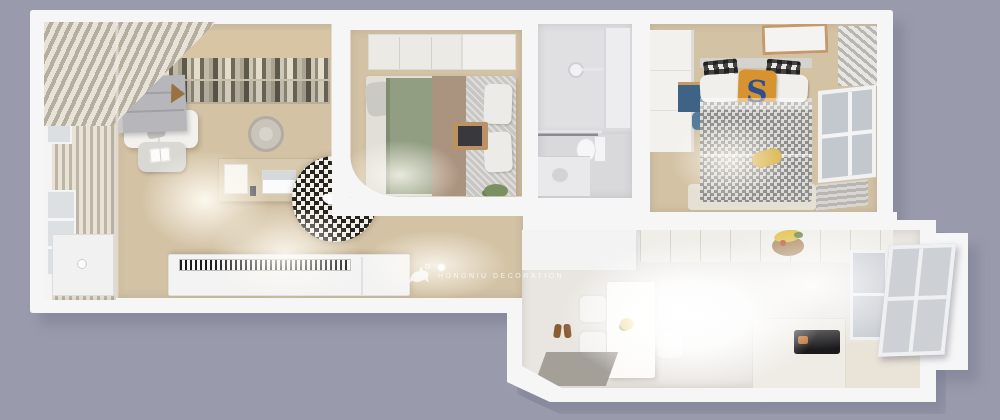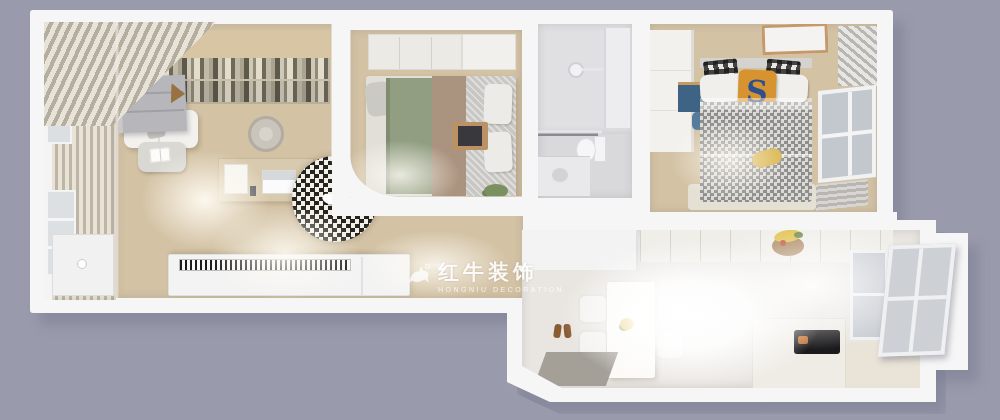--- a/index.html
+++ b/index.html
@@ -368,18 +368,17 @@
     <line x1="538" y1="132" x2="602" y2="132" stroke="#e6e8ea" stroke-width="3" opacity=".9"></line>
     <line x1="117" y1="24" x2="117" y2="298" stroke="#efeee9" stroke-width="3" opacity=".6"></line>
   </svg>
 
   <div class="watermark" style="color: rgb(255, 255, 255);">
     <svg class="wm-logo" viewBox="0 0 24 24">
       <path d="M3 19 C4 12 8 8 12 9 L14 4 L16 8 C20 8 22 11 20 14 L21 19 L17 16 C13 19 8 19 6 17 L3 19 Z" fill="#ffffff" opacity=".85"></path>
       <circle cx="20" cy="4" r="2" fill="none" stroke="#ffffff" stroke-width="1" opacity=".7"></circle>
     </svg>
     <span class="wm-col">
-      <span class="wm-brand">红牛装饰</span>
       <span class="wm-latin">HONGNIU DECORATION</span>
     </span>
   </div>
 
 </div>
 
 </body></html>

